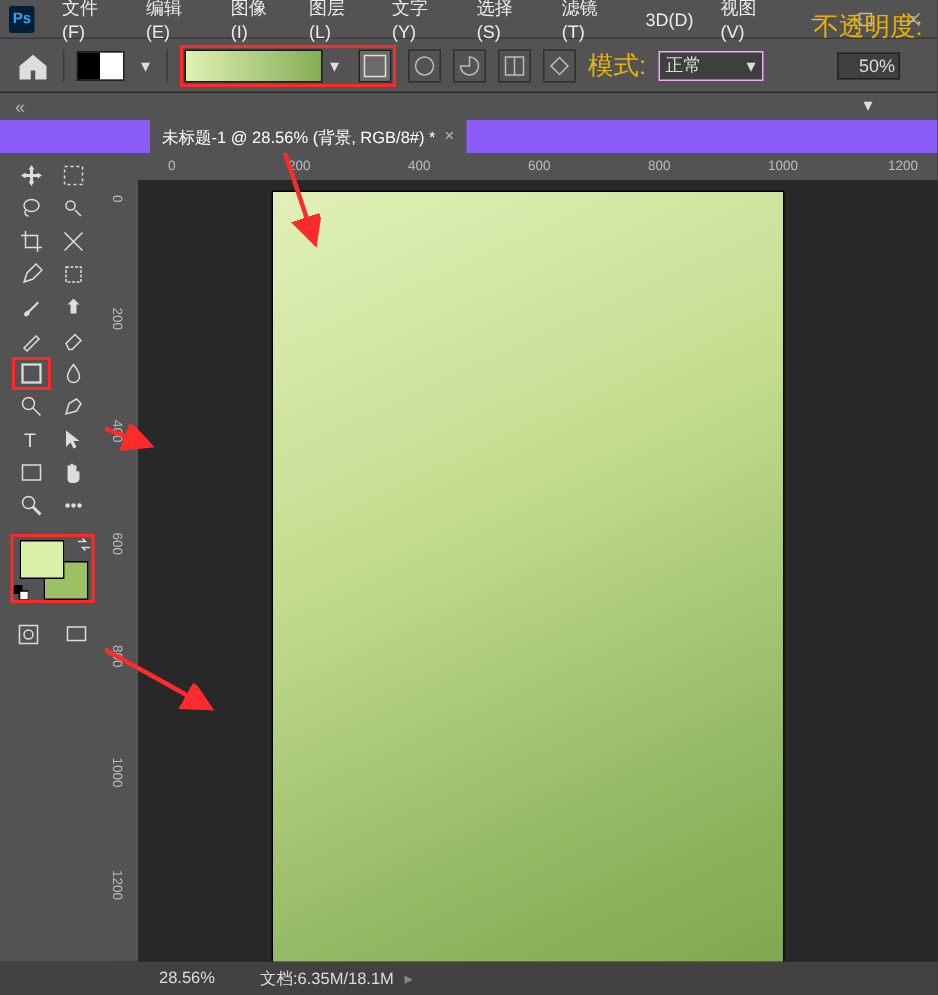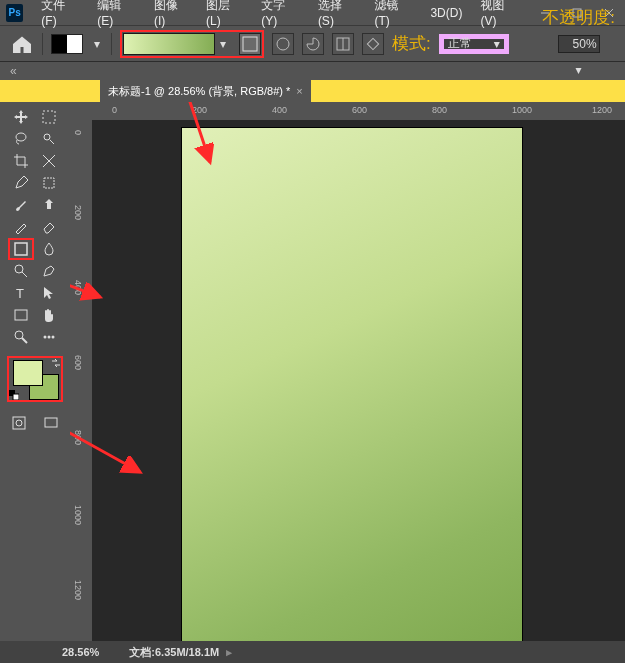--- a/index.html
+++ b/index.html
@@ -17,27 +17,27 @@
 .opt-swatch{width:32px;height:20px;background:linear-gradient(90deg,#000 0%,#000 50%,#fff 50%,#fff 100%);border:1px solid #222;}
 .sep{width:1px;height:22px;background:#3a3a3a;}
 .gradient-preview{width:92px;height:22px;background:linear-gradient(90deg,#dff2b3 0%,#84ad54 100%);border:1px solid #1a1a1a;}
 .red-box{border:2px solid #ff2a2a;}
 .red-box-grad{padding:1px;display:flex;align-items:center;gap:2px;}
 .chev{width:12px;height:22px;display:flex;align-items:center;justify-content:center;color:#ddd;}
 .grad-type{width:22px;height:22px;border:1px solid #2f2f2f;display:flex;align-items:center;justify-content:center;}
 .grad-type.active{background:#6a6a6a;border:1px solid #222;}
 .grad-type svg{width:16px;height:16px;}
 .opt-label{color:#eab308;font-size:17px;}
-.opt-select{width:70px;height:20px;background:#3f3f3f;border:5px solid #f0abfc;color:#ddd;display:flex;align-items:center;justify-content:space-between;padding:0 4px;}
+.opt-select{width:70px;height:20px;background:#3f3f3f;border:1px solid #f0abfc;color:#ddd;display:flex;align-items:center;justify-content:space-between;padding:0 4px;}
 .opt-field{width:42px;height:18px;background:#3f3f3f;border:1px solid #222;color:#ddd;display:flex;align-items:center;justify-content:flex-end;padding:0 2px;}
 .opt-right{margin-left:auto;display:flex;align-items:center;gap:6px;flex-direction:column;}
 
 .collapsebar{height:18px;background:#535353;display:flex;align-items:center;padding-left:10px;color:#bbb;}
 
-.tabbar{height:22px;background:#fde047;display:flex;align-items:center;padding-left:100px;}
+.tabbar{height:22px;background:#8b5cf6;display:flex;align-items:center;padding-left:100px;}
 .doc-tab{height:22px;padding:0 8px;background:#535353;color:#fff;font-size:11px;display:flex;align-items:center;gap:6px;}
 .doc-tab .x{color:#bbb;}
 
 .main{display:flex;height:calc(663px - 26px - 36px - 18px - 22px - 22px);background:#282828;position:relative;}
 .toolbar{width:70px;background:#535353;display:flex;flex-direction:column;align-items:center;padding-top:4px;gap:0;}
 .tool-row{display:flex;gap:2px;}
 .tool{width:26px;height:22px;display:flex;align-items:center;justify-content:center;color:#e0e0e0;position:relative;}
 .tool svg{width:16px;height:16px;fill:currentColor;}
 .tool-redbox{border:2px solid #ff2a2a;padding:0;}
 .color-swatches{position:relative;width:56px;height:46px;margin-top:8px;}
@@ -52,21 +52,21 @@
 .ruler-h{position:absolute;left:22px;top:0;right:0;height:18px;background:#535353;display:flex;align-items:flex-end;color:#bbb;font-size:9px;overflow:hidden;}
 .ruler-h span{position:absolute;top:3px;}
 .ruler-v{position:absolute;left:0;top:18px;width:22px;bottom:0;background:#535353;display:flex;flex-direction:column;color:#bbb;font-size:9px;overflow:hidden;}
 .ruler-v span{position:absolute;left:3px;writing-mode:vertical-rl;}
 .ruler-corner{position:absolute;left:0;top:0;width:22px;height:18px;background:#535353;}
 .canvas-wrap{position:absolute;left:22px;top:18px;right:0;bottom:0;background:#282828;overflow:hidden;}
 .canvas{position:absolute;left:90px;top:8px;width:340px;height:520px;background:linear-gradient(155deg,#e1f0b8 0%,#c3dc8e 40%,#8fb660 80%,#7ea84e 100%);box-shadow:0 0 0 1px #000;}
 
 .arrow{position:absolute;stroke:#ff2a2a;fill:#ff2a2a;pointer-events:none;}
 
-.statusbar{height:22px;background:#424242;display:flex;align-items:center;padding-left:56px;color:#ddd;font-size:11px;gap:24px;font-weight:bold;}
+.statusbar{height:22px;background:#424242;display:flex;align-items:center;padding-left:100px;color:#ddd;font-size:11px;gap:24px;}
 .statusbar .z{padding:0 6px;}
 .statusbar .chev2{margin-left:4px;color:#888;}
 </style>
 </head>
 <body>
 
 <div class="titlebar">
   <div class="ps-logo">Ps</div>
   <div class="menu-item">文件(F)</div>
   <div class="menu-item">编辑(E)</div>

